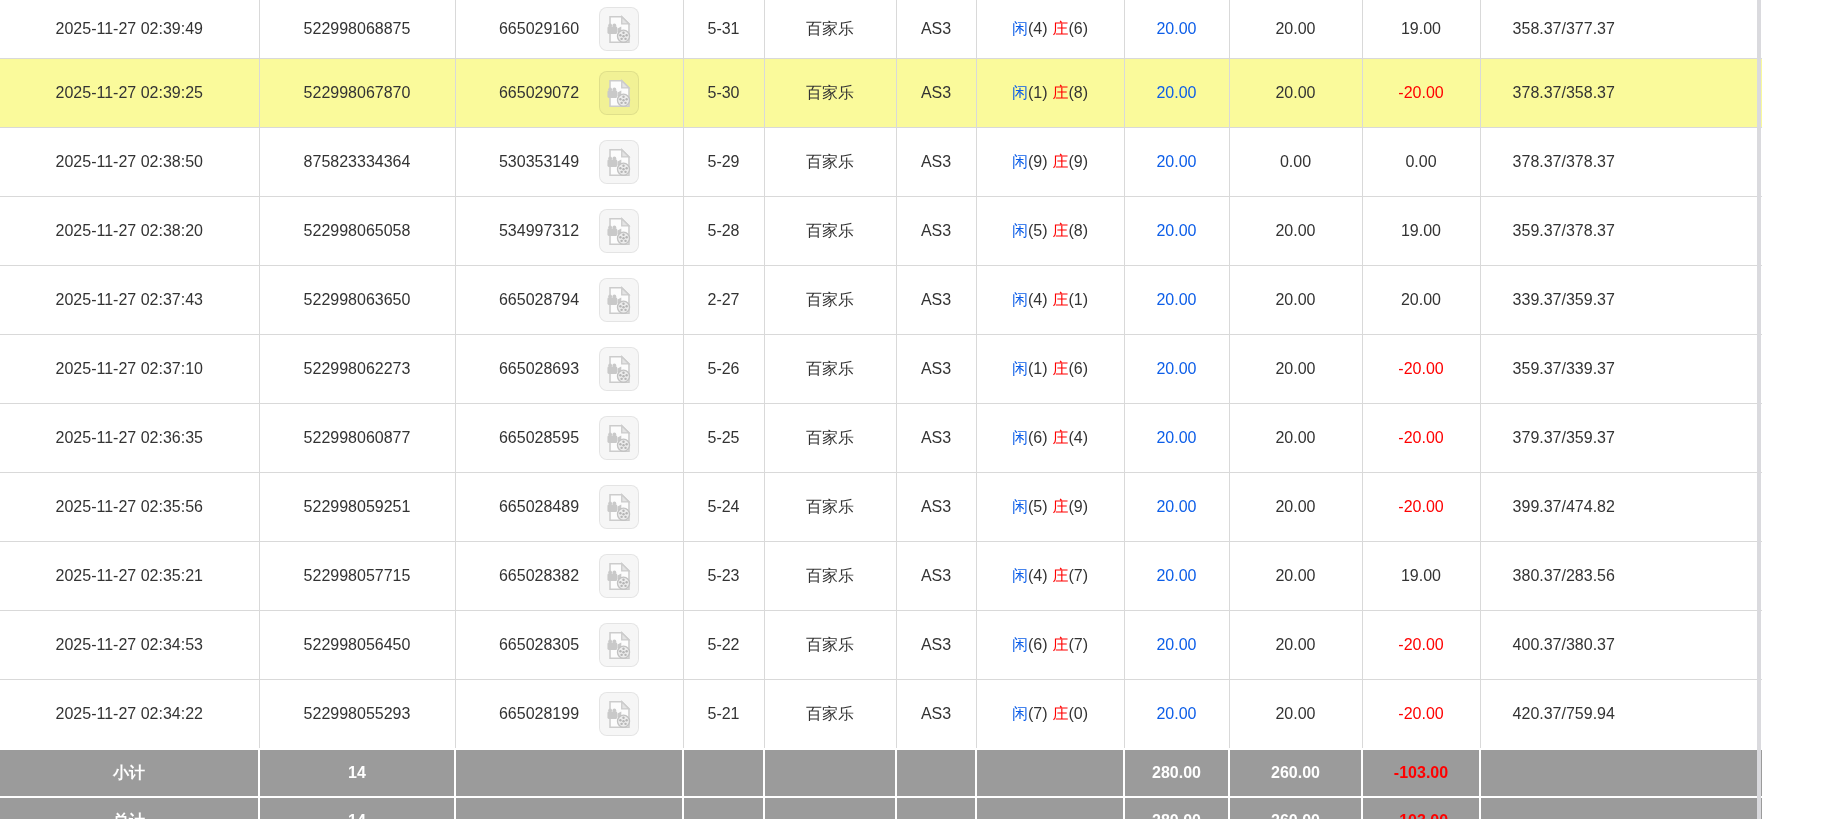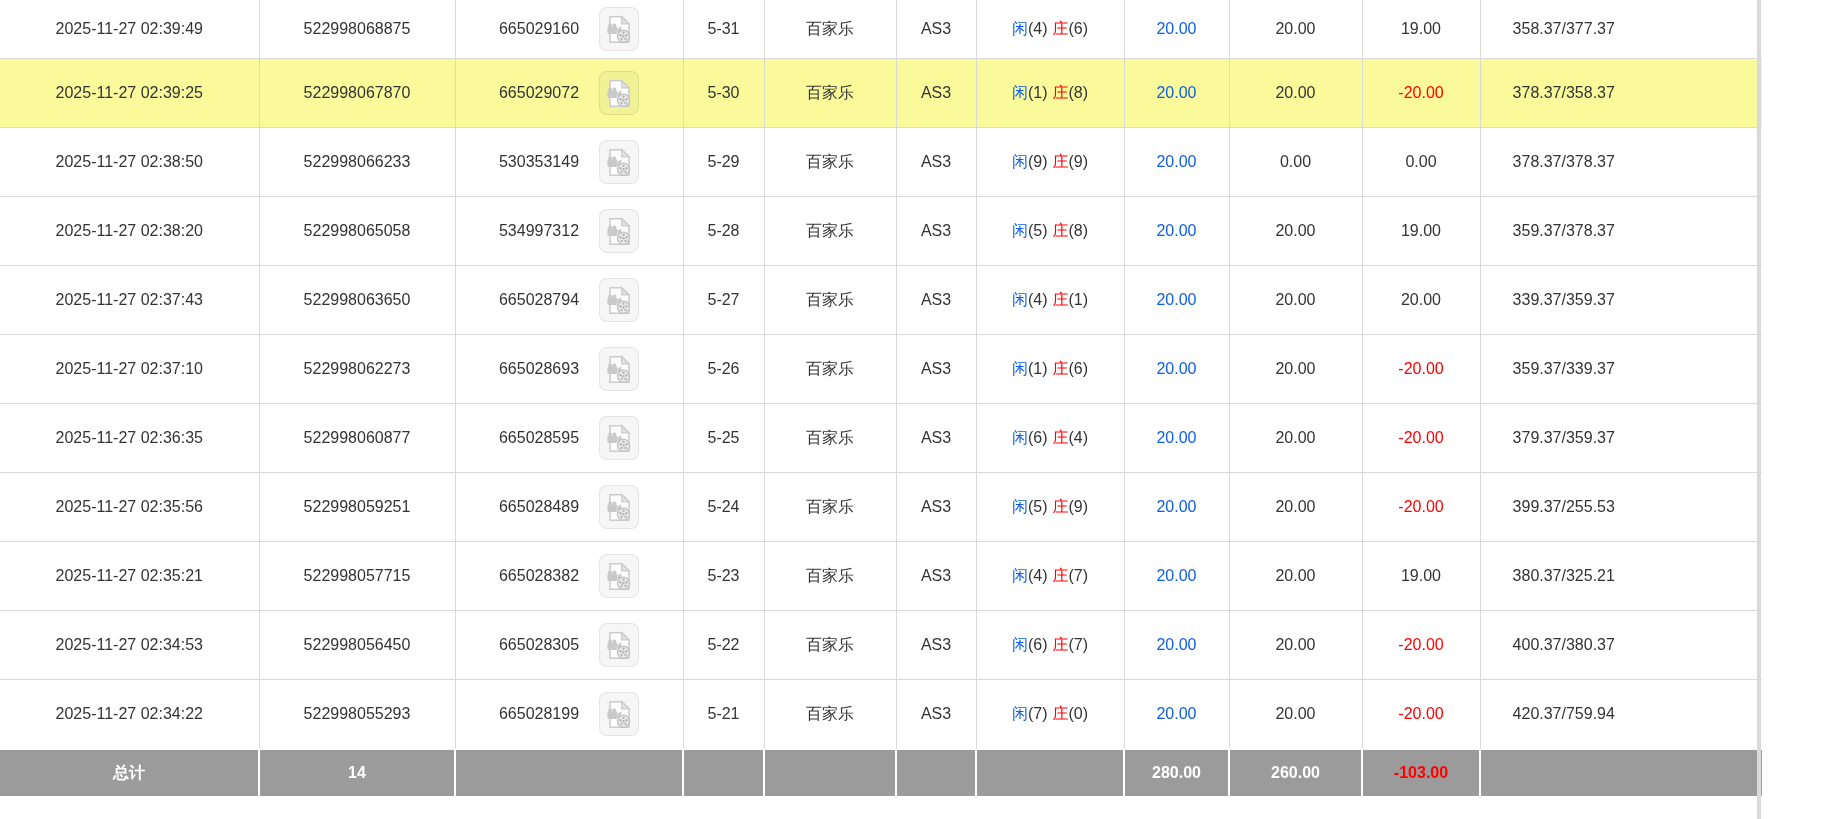--- a/index.html
+++ b/index.html
@@ -137,21 +137,21 @@
     <td>
       <span class="r-player">闲</span><span>(1)</span><span class="r-banker">庄</span><span>(8)</span>
     </td>
     <td class="c-bet">20.00</td>
     <td>20.00</td>
     <td class="neg">-20.00</td>
     <td>378.37/358.37</td>
   </tr>
         <tr class="data-row">
     <td>2025-11-27 02:38:50</td>
-    <td>522998066233</td>
+    <td>875823334364</td>
     <td>
       <span class="gameno-wrap">
         <span>530353149</span>
         <button class="video-btn" type="button">
           <svg width="27" height="29" viewBox="0 0 24 26">
             <path d="M3.5 1.5 H14 L20.5 8 V24.5 H3.5 Z" fill="#fcfcfc" stroke="#cccccc" stroke-width="1.4"></path>
             <path d="M14 1.5 V8 H20.5 Z" fill="#e3e3e3" stroke="#cccccc" stroke-width="1.2"></path>
             <circle cx="3.6" cy="9.4" r="1.7" fill="#c9c9c9"></circle>
             <circle cx="7.4" cy="9.4" r="1.7" fill="#c9c9c9"></circle>
             <rect x="1.2" y="10.4" width="8.8" height="6.6" rx="1.2" fill="#c9c9c9"></rect>
@@ -232,21 +232,21 @@
             <circle cx="15.6" cy="19" r="1.1" fill="#b5b5b5"></circle>
             <circle cx="15.6" cy="16" r="1.1" fill="#b5b5b5"></circle>
             <circle cx="12.8" cy="18.1" r="1.1" fill="#b5b5b5"></circle>
             <circle cx="13.9" cy="21.4" r="1.1" fill="#b5b5b5"></circle>
             <circle cx="17.4" cy="21.4" r="1.1" fill="#b5b5b5"></circle>
             <circle cx="18.4" cy="18.1" r="1.1" fill="#b5b5b5"></circle>
           </svg>
         </button>
       </span>
     </td>
-    <td>5-27</td>
+    <td>2-27</td>
     <td>百家乐</td>
     <td>AS3</td>
     <td>
       <span class="r-player">闲</span><span>(4)</span><span class="r-banker">庄</span><span>(1)</span>
     </td>
     <td class="c-bet">20.00</td>
     <td>20.00</td>
     <td>20.00</td>
     <td>339.37/359.37</td>
   </tr>
@@ -349,21 +349,21 @@
     </td>
     <td>5-24</td>
     <td>百家乐</td>
     <td>AS3</td>
     <td>
       <span class="r-player">闲</span><span>(5)</span><span class="r-banker">庄</span><span>(9)</span>
     </td>
     <td class="c-bet">20.00</td>
     <td>20.00</td>
     <td class="neg">-20.00</td>
-    <td>399.37/255.53</td>
+    <td>399.37/474.82</td>
   </tr>
         <tr class="data-row">
     <td>2025-11-27 02:35:21</td>
     <td>522998057715</td>
     <td>
       <span class="gameno-wrap">
         <span>665028382</span>
         <button class="video-btn" type="button">
           <svg width="27" height="29" viewBox="0 0 24 26">
             <path d="M3.5 1.5 H14 L20.5 8 V24.5 H3.5 Z" fill="#fcfcfc" stroke="#cccccc" stroke-width="1.4"></path>
@@ -385,21 +385,21 @@
     </td>
     <td>5-23</td>
     <td>百家乐</td>
     <td>AS3</td>
     <td>
       <span class="r-player">闲</span><span>(4)</span><span class="r-banker">庄</span><span>(7)</span>
     </td>
     <td class="c-bet">20.00</td>
     <td>20.00</td>
     <td>19.00</td>
-    <td>380.37/325.21</td>
+    <td>380.37/283.56</td>
   </tr>
         <tr class="data-row">
     <td>2025-11-27 02:34:53</td>
     <td>522998056450</td>
     <td>
       <span class="gameno-wrap">
         <span>665028305</span>
         <button class="video-btn" type="button">
           <svg width="27" height="29" viewBox="0 0 24 26">
             <path d="M3.5 1.5 H14 L20.5 8 V24.5 H3.5 Z" fill="#fcfcfc" stroke="#cccccc" stroke-width="1.4"></path>
@@ -458,20 +458,33 @@
     <td>5-21</td>
     <td>百家乐</td>
     <td>AS3</td>
     <td>
       <span class="r-player">闲</span><span>(7)</span><span class="r-banker">庄</span><span>(0)</span>
     </td>
     <td class="c-bet">20.00</td>
     <td>20.00</td>
     <td class="neg">-20.00</td>
     <td>420.37/759.94</td>
+  </tr>
+        <tr class="summary-row">
+    <td>小计</td>
+    <td>14</td>
+    <td></td>
+    <td></td>
+    <td></td>
+    <td></td>
+    <td></td>
+    <td>280.00</td>
+    <td>260.00</td>
+    <td class="neg">-103.00</td>
+    <td></td>
   </tr>
         <tr class="summary-row">
     <td>总计</td>
     <td>14</td>
     <td></td>
     <td></td>
     <td></td>
     <td></td>
     <td></td>
     <td>280.00</td>

